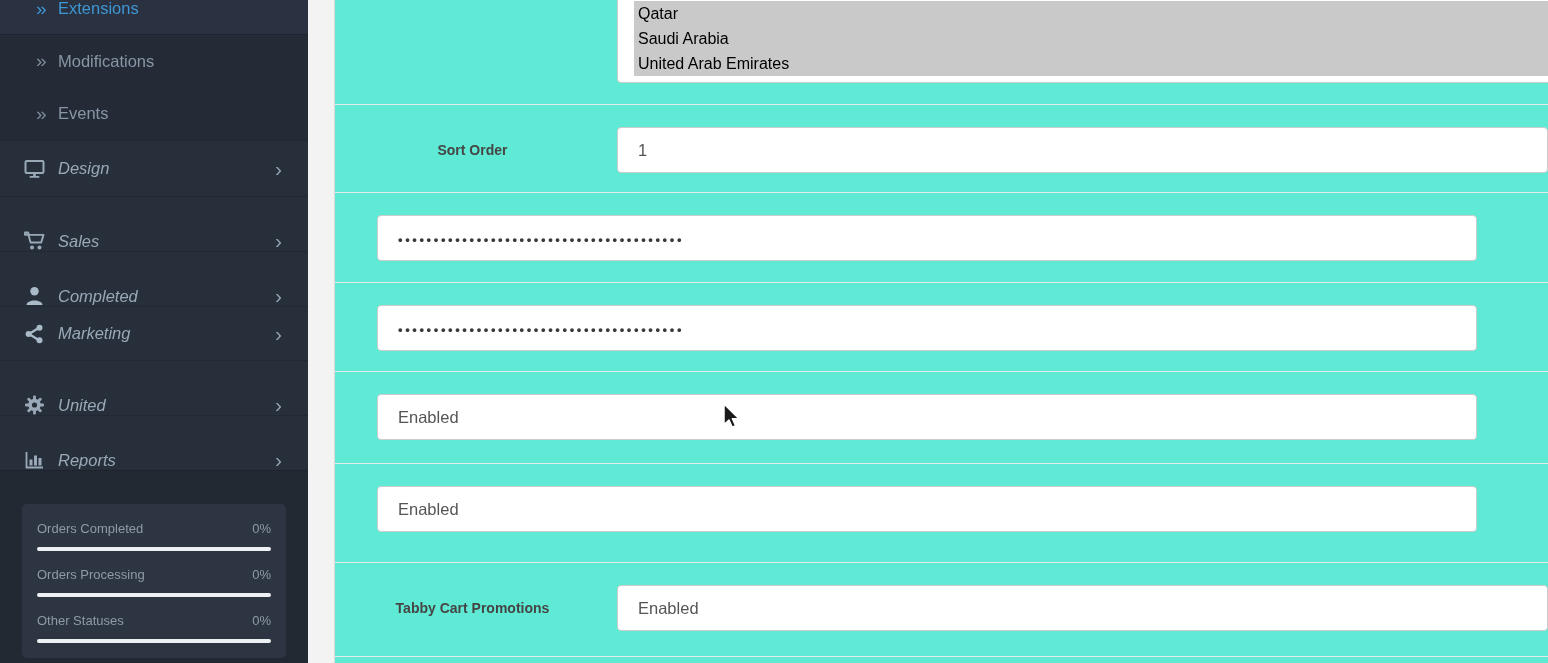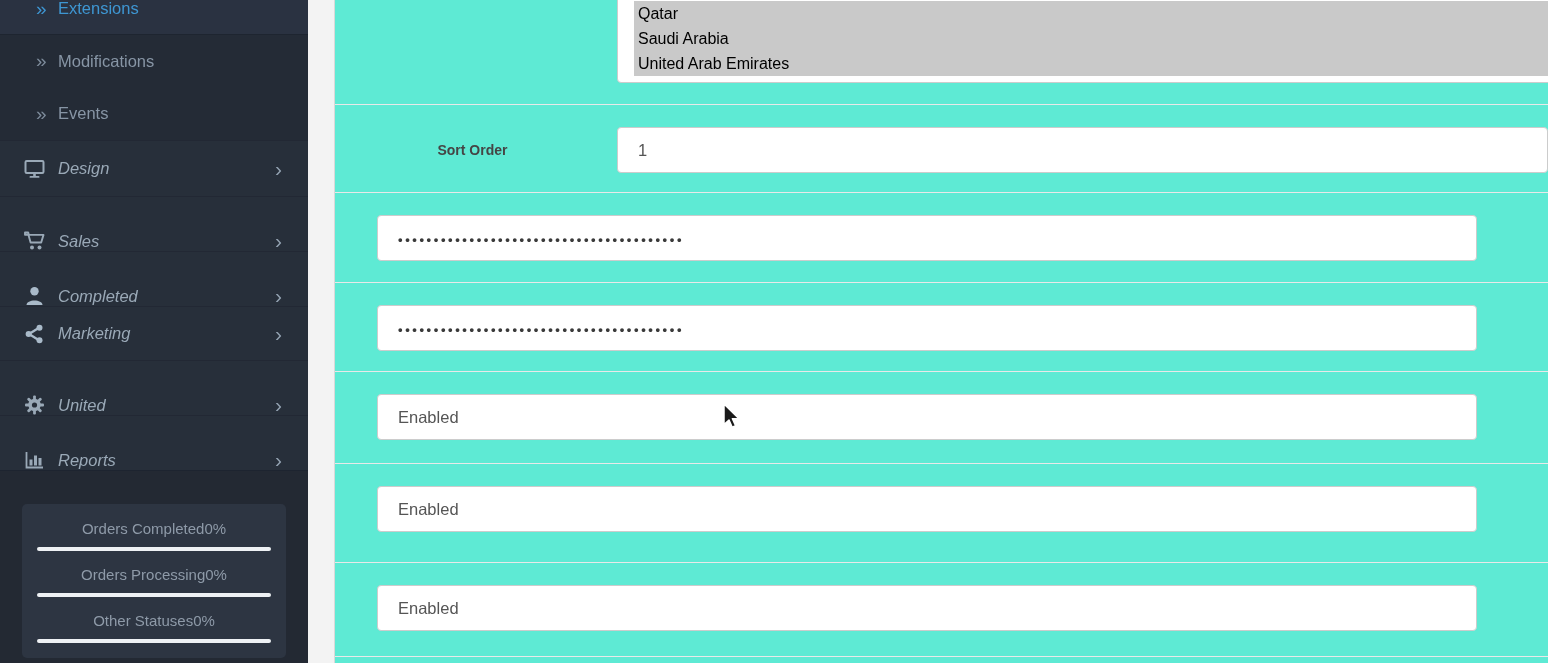--- a/index.html
+++ b/index.html
@@ -24,22 +24,22 @@
   .h56 { height:56px; } .h55 { height:55px;align-items:flex-end; } .h54 { height:54px; }
   .micon { width:21px; height:20px; margin-left:24px; flex:none; }
   .micon svg { display:block; }
   .mlabel { margin-left:13px;font-style:italic; }
   .chev { margin-left:auto; margin-right:26px; font-size:21px; color:#93a2b1;
           line-height:1; }
   .sidebar-bottom { flex:1; background:#232933; border-top:1px solid #1d2430; }
   .stats-box { margin:33px 22px 0 22px; background:#2d3542; border-radius:5px;
                padding:15px 15px 1px 15px; }
   .stat { margin-bottom:14px; }
-  .stat-top { display:flex; justify-content:center; color:#8e9aa8;
-              font-size:15px; line-height:19px; }
+  .stat-top { display:flex; justify-content:space-between; color:#8e9aa8;
+              font-size:13px; line-height:19px; }
   .bar { height:4px; background:#eef1f4; border-radius:2px; margin-top:9px; }
   .fill { height:100%; width:0%; background:#5cb85c; border-radius:2px; }
 
   
   .gap { width:27px; flex:none; background:#f3f3f3; border-right:1px solid #d9d9d9; }
 
   
   .content { flex:1; position:relative; background:#5eead4; overflow:hidden; }
   .row { display:flex; border-bottom:1px solid #e9e9e9; padding-top:22px; }
   .r0 { height:105px; position:relative; padding-top:0; }
@@ -231,20 +231,23 @@
       </div>
     </div>
 
     <div class="row r5">
       <div class="field">
         <span>Enabled</span>
       </div>
     </div>
 
     <div class="row r6">
+      <div class="lbl">
+        <span>Tabby Cart Promotions</span>
+      </div>
       <div class="field">
         <span>Enabled</span>
       </div>
     </div>
 
   </div>
 
   <svg class="cursor" viewBox="0 0 22 27">
     <path d="M2 1 L2 21.5 L7 17 L10.2 24.3 L13.6 22.8 L10.4 15.7 L17 15.7 Z" fill="#1a1a1a" stroke="#ffffff" stroke-width="1.5" stroke-linejoin="round"></path>
   </svg>

